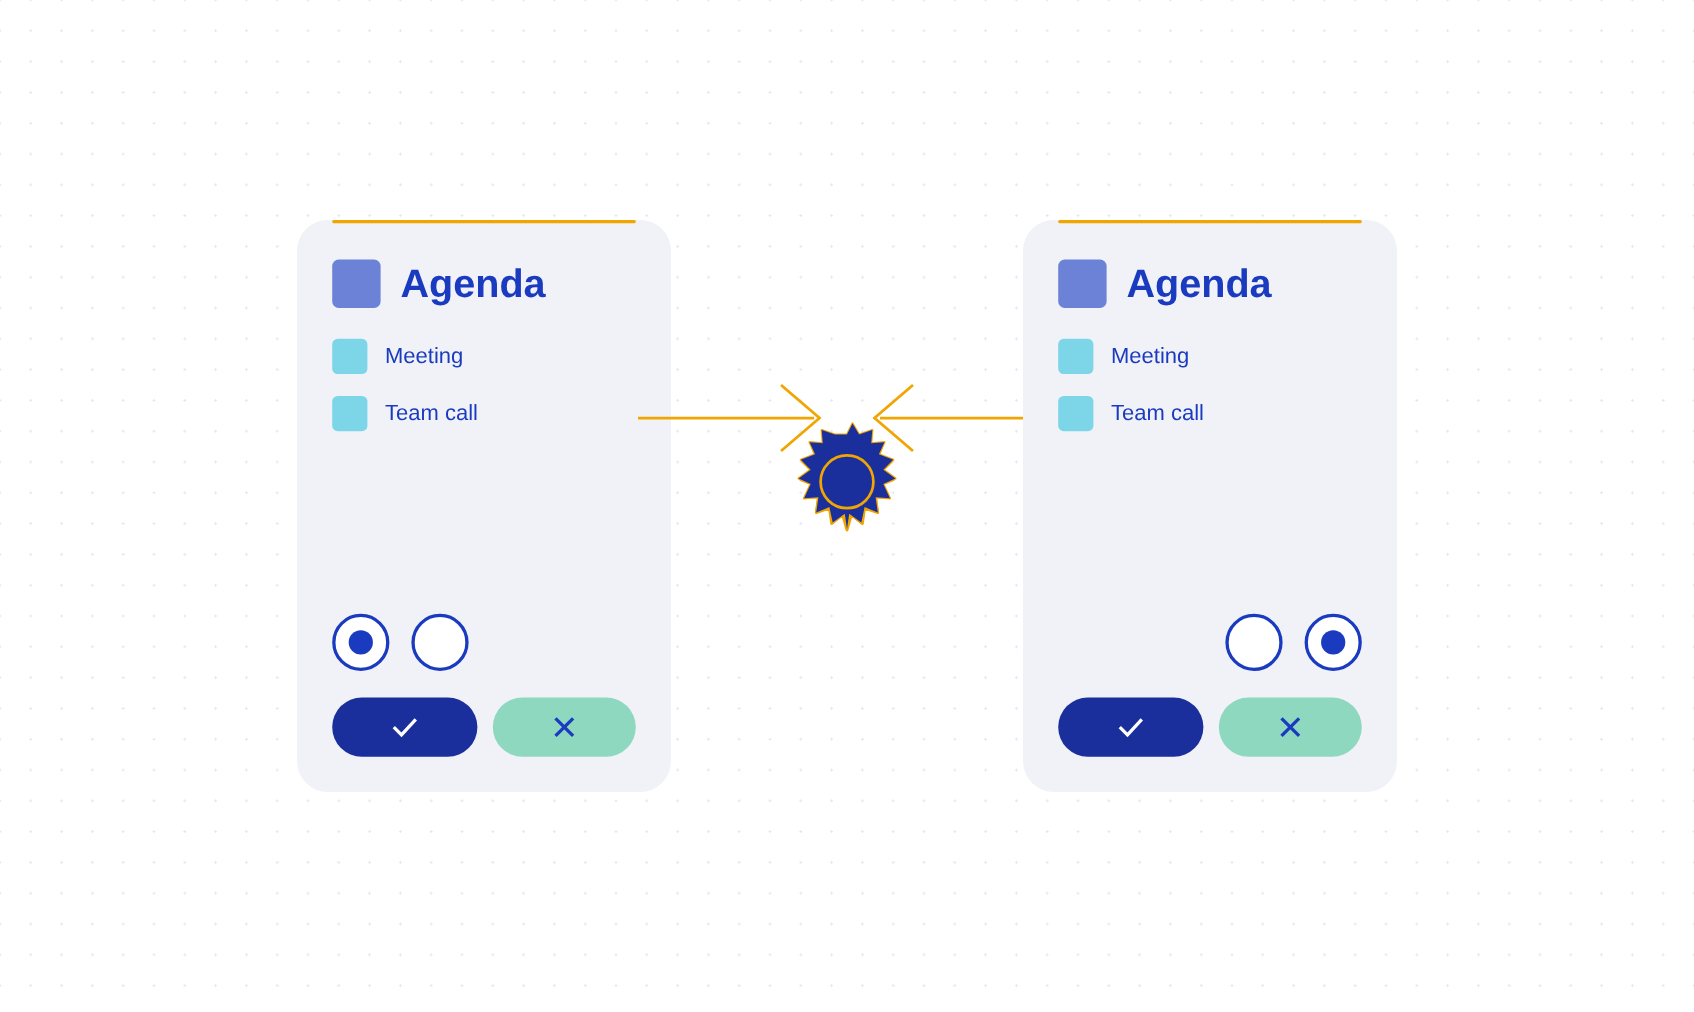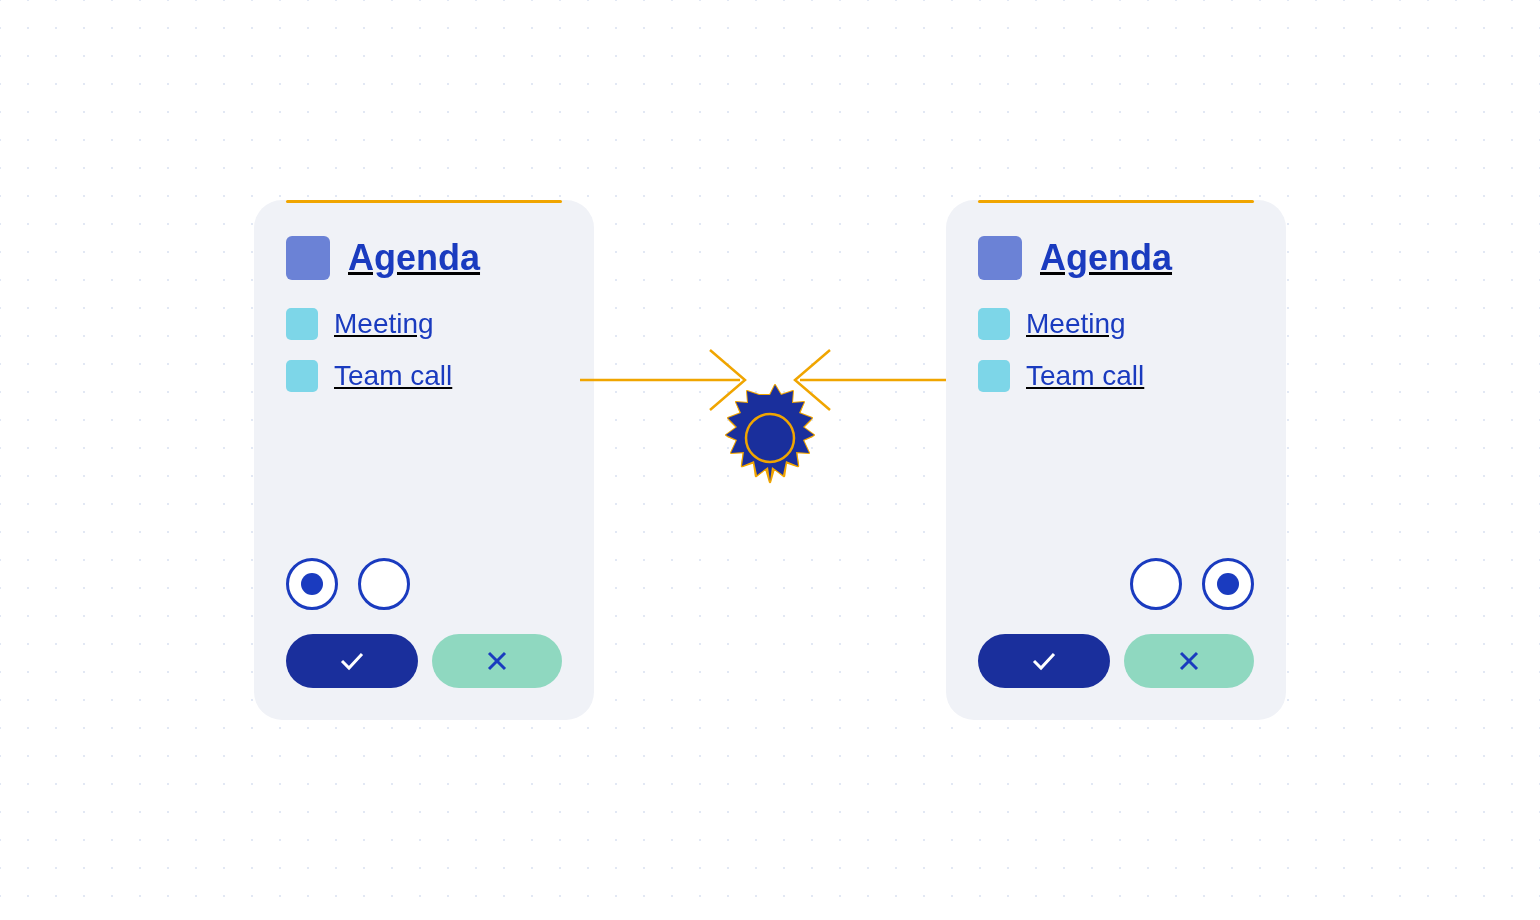--- a/index.html
+++ b/index.html
@@ -26,24 +26,23 @@
       background-position: 14px 14px;
       opacity: 0.5;
     }
 
     .scene {
       position: relative;
       z-index: 1;
       display: flex;
       align-items: center;
       justify-content: center;
-      gap: 16px;
+      gap: 0;
       width: 1300px;
       height: 700px;
-      text-decoration: underline;
     }
 
     
     .card {
       background: #f0f2f7;
       border-radius: 28px;
       width: 340px;
       height: 520px;
       padding: 36px 32px 32px 32px;
       display: flex;
@@ -109,21 +108,21 @@
 
     .item-square {
       width: 32px;
       height: 32px;
       background: #7dd6e8;
       border-radius: 5px;
       flex-shrink: 0;
     }
 
     .item-label {
-      font-size: 28px;
+      font-size: 20px;
       color: #1a3bbf;
       font-weight: 500;
     }
 
     
     .radio-row {
       display: flex;
       align-items: center;
       gap: 20px;
       margin-top: auto;

